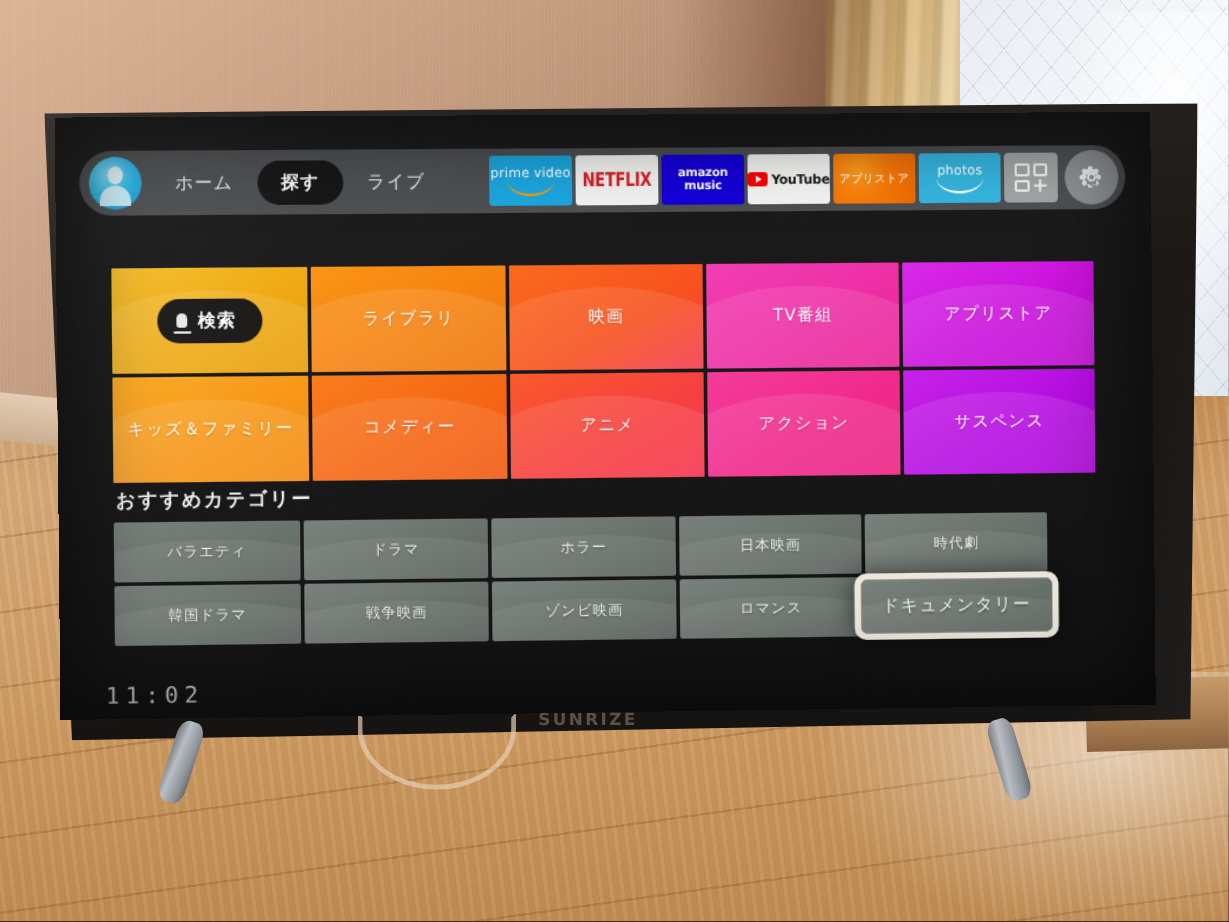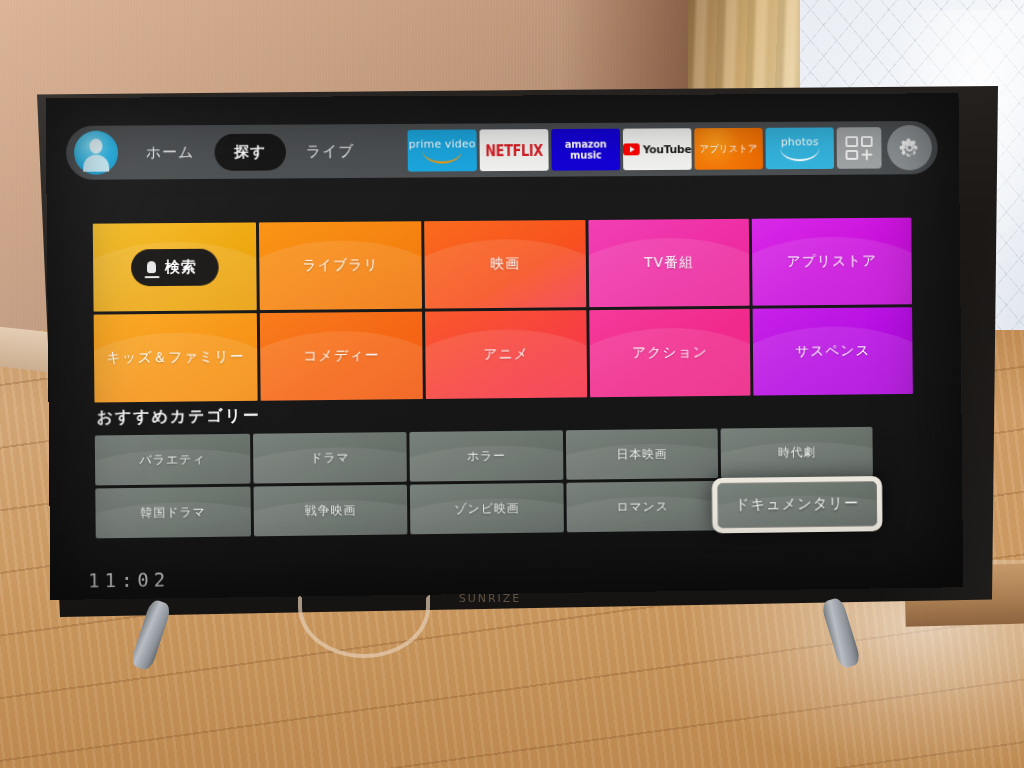--- a/index.html
+++ b/index.html
@@ -147,24 +147,24 @@
     left: 0; top: 0;
     width: 1000px; height: 532px;
     clip-path: polygon(2.5% 1.6%, 98.6% 0.0%, 98.0% 96.5%, 4.8% 99.8%);
     background: linear-gradient(105deg, rgba(255,255,255,0.09) 0%, rgba(255,255,255,0.0) 14%, rgba(255,255,255,0.0) 88%, rgba(255,255,255,0.05) 100%);
   }
   .brand {
     position: absolute;
     left: 430px; top: 592px;
     width: 120px;
     text-align: center;
-    font-size: 11px;
+    font-size: 14px;
     letter-spacing: 2px;
     color: rgba(210,180,150,0.38);
-    font-weight: normal;
+    font-weight: bold;
   }
   .tv-leg {
     position: absolute;
     width: 22px; height: 70px;
     background: linear-gradient(95deg, #6e7378 0%, #b9bec4 35%, #8d9298 75%, #60656a 100%);
     border-radius: 8px / 14px;
   }
   .tv-leg.left  { left: 140px; top: 600px; transform: rotate(18deg); }
   .tv-leg.right { left: 830px; top: 598px; transform: rotate(-17deg); }
   .cable {

